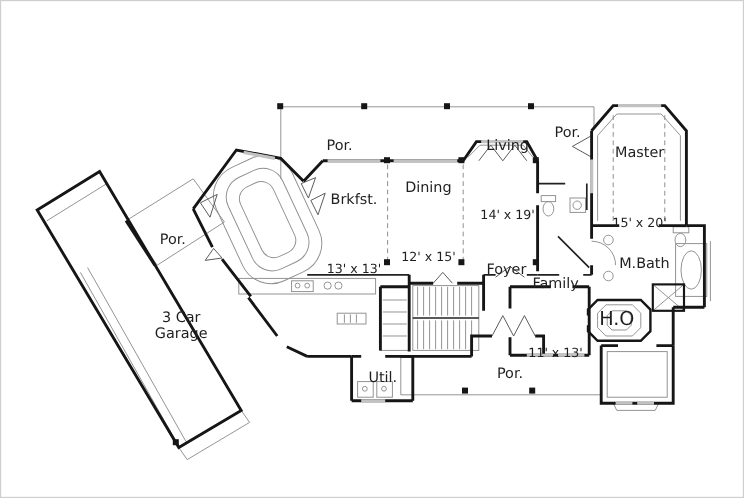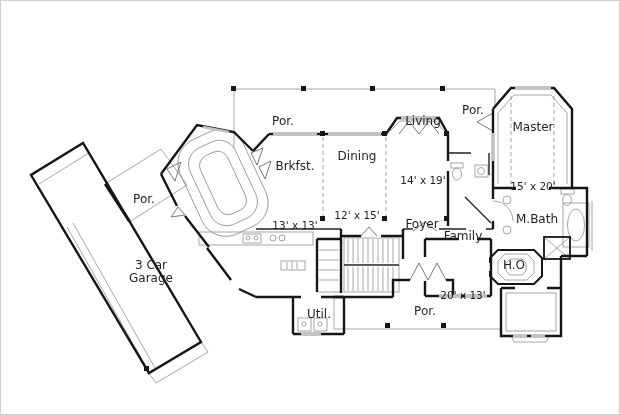--- a/index.html
+++ b/index.html
@@ -9,21 +9,21 @@
     font-family:"DejaVu Sans","Liberation Sans",sans-serif;
   }
   #plan-svg{position:absolute;left:0;top:0;}
   .label{
     position:absolute;transform:translate(-50%,-50%);
     text-align:center;color:#1f1f1f;line-height:1.12;white-space:nowrap;
   }
   .room-name{display:block;font-size:12px;}
   .room-dims{display:block;font-size:10.5px;margin-top:47px;}
   .porch{font-size:12px;}
-  .small{font-size:12px;}
+  .small{font-size:16px;}
 </style>
 </head>
 <body>
 
 <div id="canvas">
 
   <svg id="plan-svg" width="620" height="415" viewBox="0 0 620 415">
 
     <g stroke="#8f8f8f" stroke-width="0.8" fill="none">
 
@@ -199,21 +199,21 @@
   <div class="label" style="left:536px;top:219px">
     <span class="room-name">M.Bath</span>
   </div>
 
   <div class="label" style="left:421px;top:224px">
     <span class="room-name">Foyer</span>
   </div>
 
   <div class="label" style="left:462px;top:265px">
     <span class="room-name">Family</span>
-    <span class="room-dims">20' x 13'</span>
+    <span class="room-dims">11' x 13'</span>
   </div>
 
   <div class="label small" style="left:513px;top:265px">
     <span>H.O</span>
   </div>
 
 
   <div class="label" style="left:318px;top:314px">
     <span class="room-name">Util.</span>
   </div>

